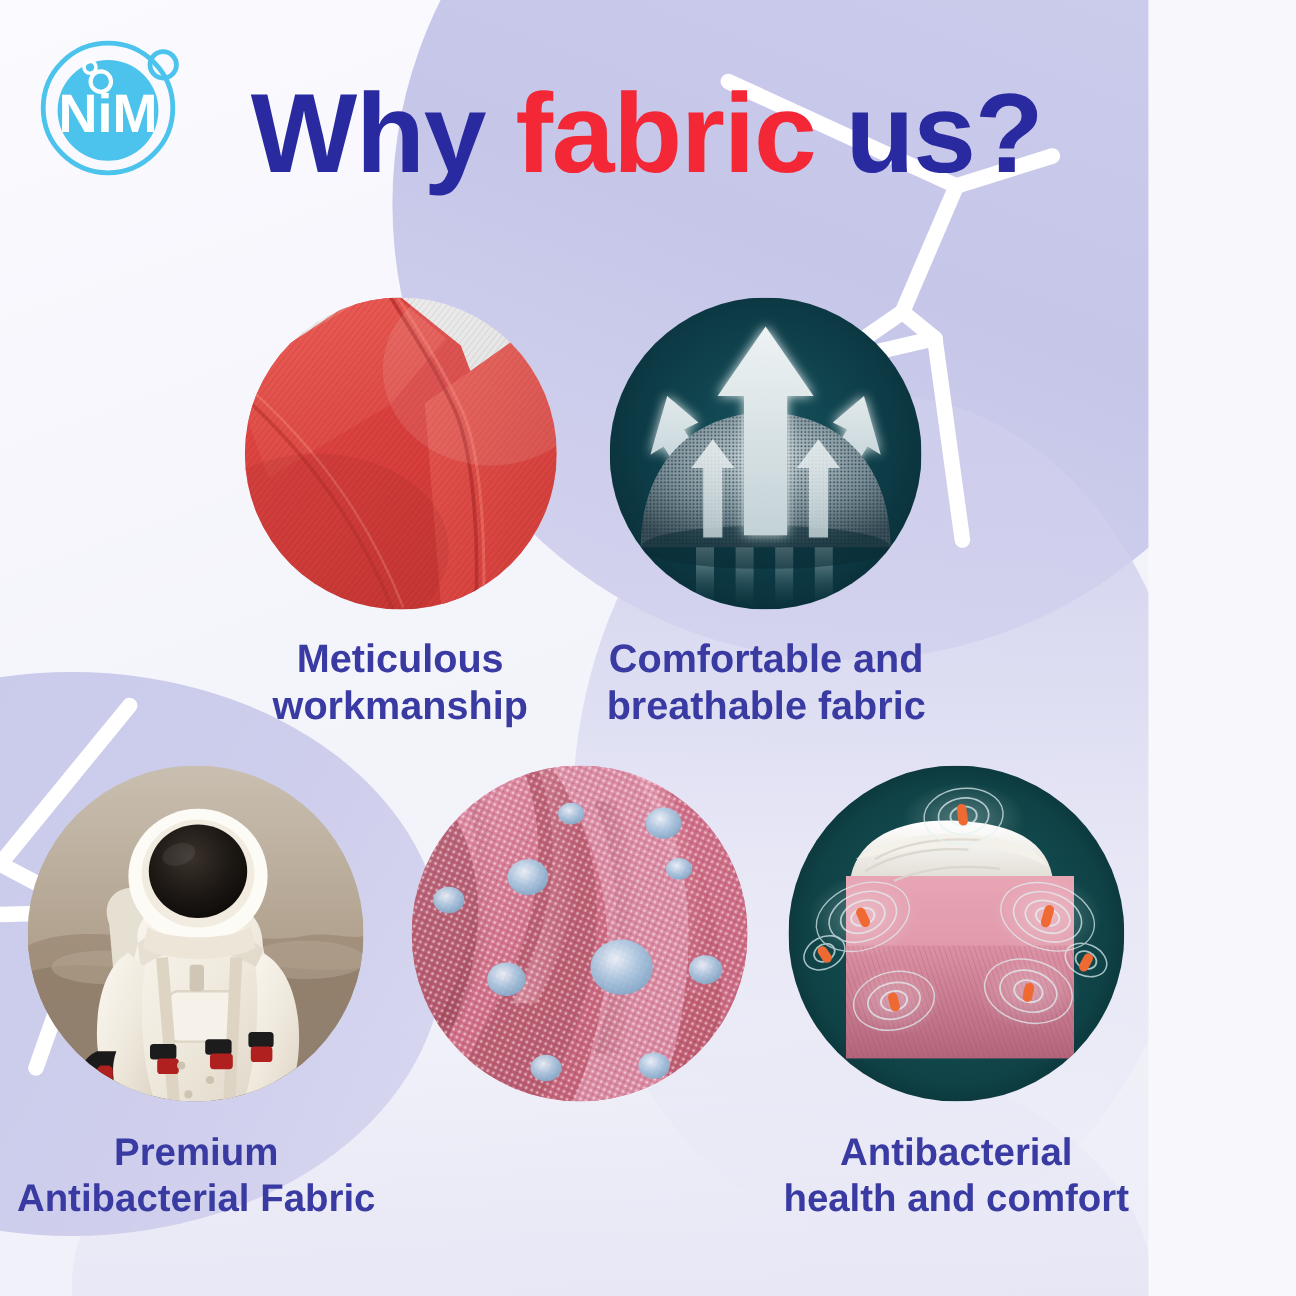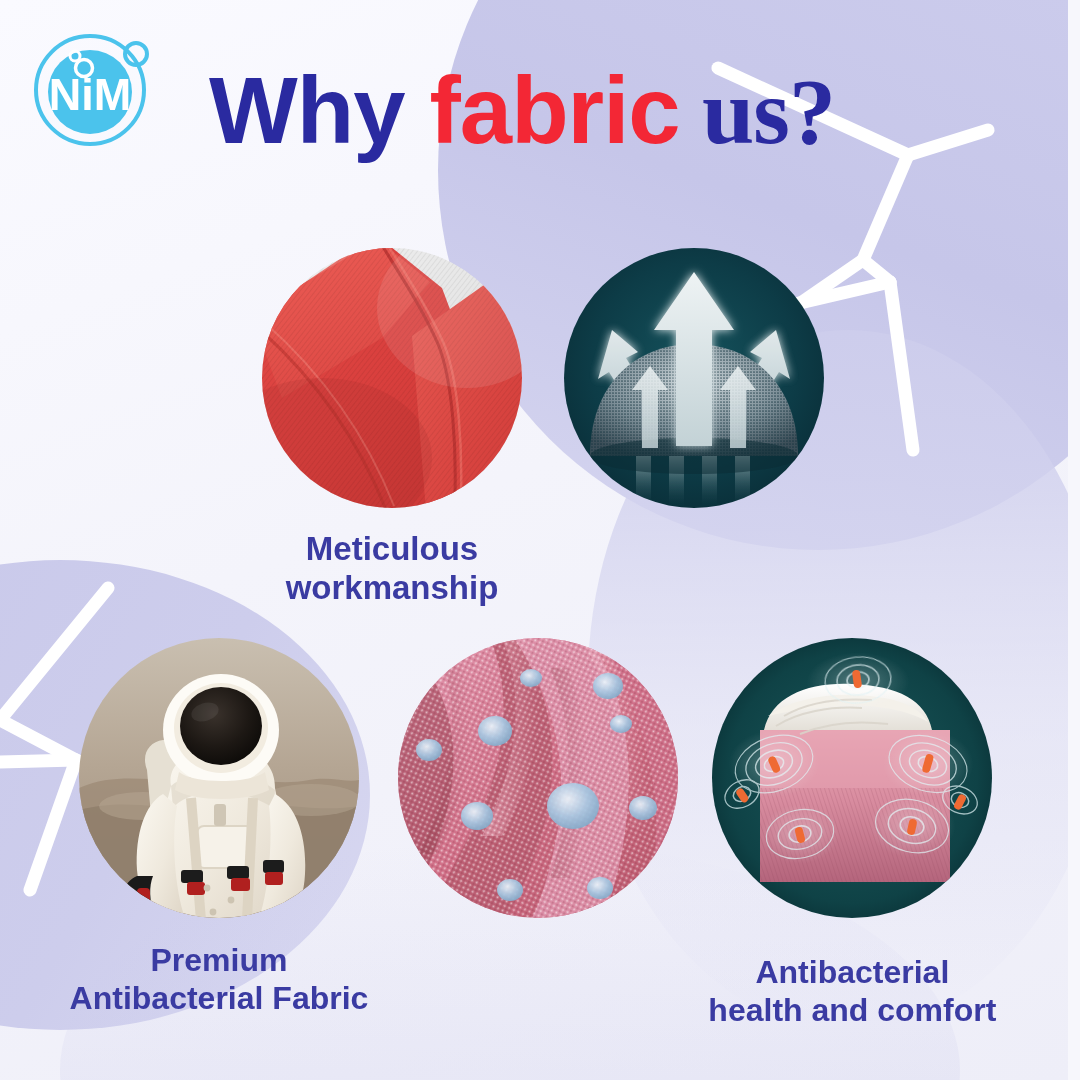--- a/index.html
+++ b/index.html
@@ -9,21 +9,21 @@
   body {
     width: 1080px;
     height: 1080px;
     font-family: "Liberation Sans", sans-serif;
     background: #f7f7fc;
     overflow: hidden;
   }
 
   #poster {
     position: relative;
-    width: 1068px;
+    width: 957px;
     height: 1080px;
     overflow: hidden;
     background: linear-gradient(160deg, #fafaff 0%, #f4f4fb 45%, #eeeef8 100%);
   }
 
   
   .bg-layer { position: absolute; inset: 0; overflow: hidden; pointer-events: none; }
 
   .blob-tr {
     position: absolute;
@@ -81,21 +81,21 @@
     left: 176px;
     top: 62px;
     font-size: 94px;
     font-weight: bold;
     letter-spacing: -1px;
     line-height: 1.05;
     white-space: nowrap;
   }
   .title .w1 { color: #2a2aa0; margin-left: 33px; }
   .title .w2 { color: #f32735; }
-  .title .w3 { color: #2a2aa0; font-family: Liberation Serif, serif; }
+  .title .w3 { color: #2a2aa0; }
 
   
   .row {
     position: absolute;
     display: flex;
     justify-content: center;
     align-items: flex-start;
   }
   .row-top    { left: 0; right: 0; top: 248px; gap: 42px; }
   .row-bottom { left: 0; right: 0; top: 638px; gap: 30px; }
@@ -118,21 +118,21 @@
     font-size: 33px;
     font-weight: bold;
     line-height: 1.18;
     white-space: pre-line;
   }
   .feature-bottom .caption { margin-top: 24px; font-size: 32px; }
 
   
   .feature-top.f1 { margin-left: 18px; }
   .feature-bottom.f4 { margin-left: -8px; }
-  .feature-bottom.f6 { margin-right: -6px; gap: 12px; }
+  .feature-bottom.f6 { margin-right: -6px; }
 </style>
 </head>
 <body>
 
 <div id="poster">
 
   <div class="bg-layer">
     <div class="blob-tr"></div>
     <div class="blob-r-fade"></div>
     <div class="blob-bl"></div>
@@ -286,20 +286,22 @@
           <g fill="url(#arrowG)" filter="url(#glow)">
             <path d="M130,24 L170,82 L148,82 L148,198 L112,198 L112,82 L90,82 Z"></path>
           </g>
 
           <g fill="url(#arrowG)" opacity="0.85">
             <path d="M86,118 L104,142 L94,142 L94,200 L78,200 L78,142 L68,142 Z"></path>
             <path d="M174,118 L192,142 L182,142 L182,200 L166,200 L166,142 L156,142 Z"></path>
           </g>
         </svg>
       </div>
+      <div class="caption">Comfortable and
+breathable fabric</div>
     </div>
   </div>
 
   <div class="row row-bottom">
 
     <div class="feature feature-bottom f4">
       <div class="media">
         <svg class="art" viewBox="0 0 280 280" preserveAspectRatio="xMidYMid slice">
           <defs>
             <linearGradient id="sky" x1="0" y1="0" x2="0" y2="1">

